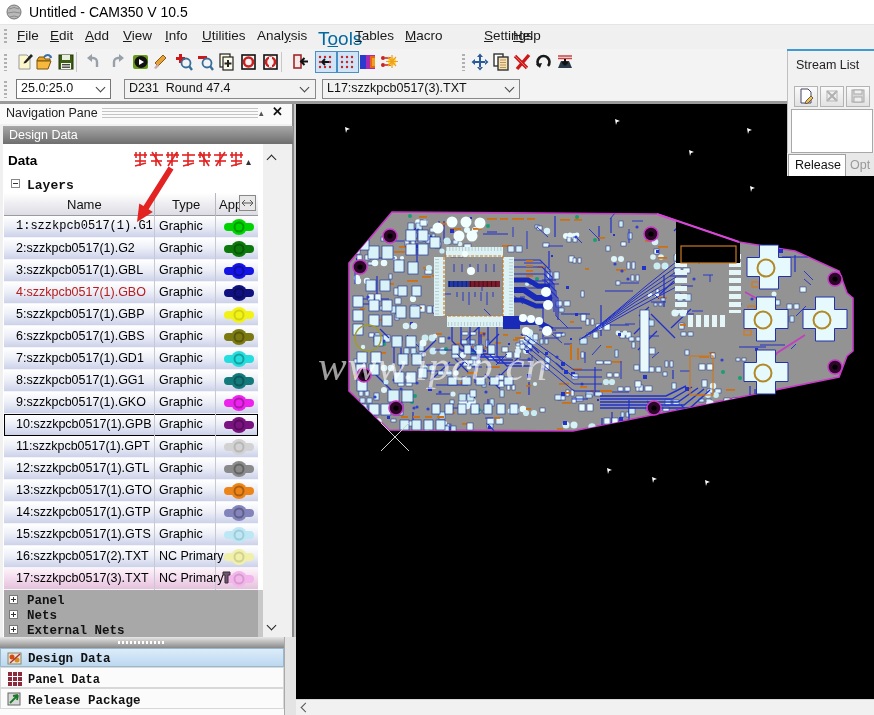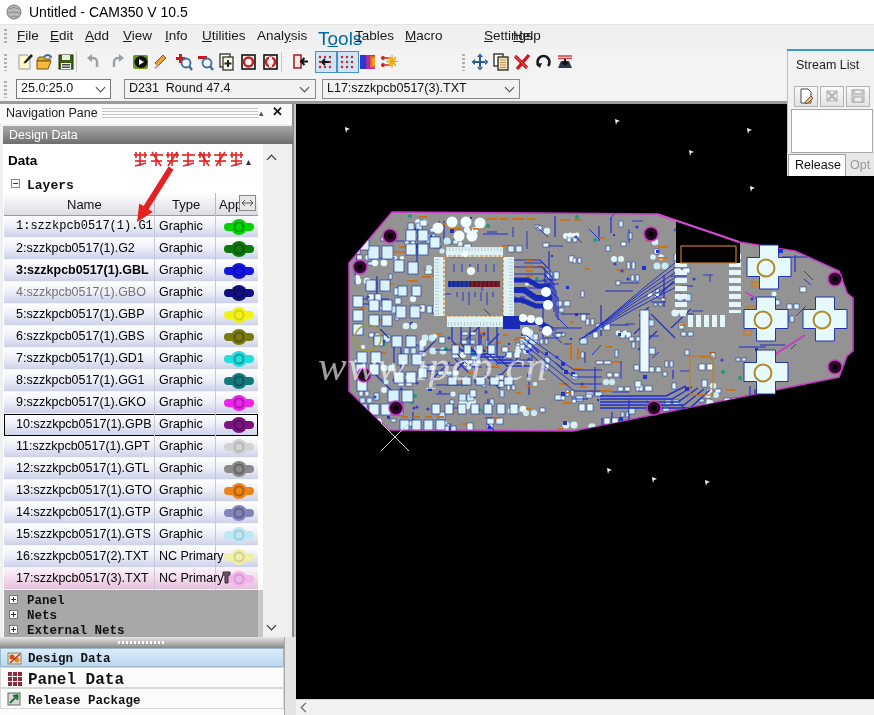--- a/index.html
+++ b/index.html
@@ -217,31 +217,31 @@
 <div style="position:absolute;left:16px;top:241px;white-space:nowrap;font-size:12.5px;color:#000;">2:szzkpcb0517(1).G2</div>
 <div style="position:absolute;left:159px;top:241px;white-space:nowrap;font-size:12.5px;color:#000;">Graphic</div>
 <svg style="position:absolute;left:221px;top:240px" width="36" height="18">
     <rect x="3" y="5" width="30" height="8" rx="4" fill="#0b7a0b"></rect>
     <circle cx="18" cy="9" r="8" fill="#0b7a0b"></circle>
     <circle cx="18" cy="9" r="4.5" fill="none" stroke="rgba(0,0,0,0.28)" stroke-width="2"></circle>
   </svg>
 <div style="position:absolute;left:4px;top:260px;width:254px;height:22px;background:linear-gradient(180deg,#ffffff 0%,#eef0f8 45%,#ccd2ea 100%);border-bottom:1px solid #f4f4f8;"></div>
 <div style="position:absolute;left:154px;top:260px;width:1px;height:22px;background:#c8c8d2;"></div>
 <div style="position:absolute;left:215px;top:260px;width:1px;height:22px;background:#c8c8d2;"></div>
-<div style="position:absolute;left:16px;top:263px;white-space:nowrap;font-size:12.5px;color:#000;font-weight:bold;">3:szzkpcb0517(1).GBL</div>
+<div style="position:absolute;left:16px;top:263px;white-space:nowrap;font-size:12.5px;color:#000;">3:szzkpcb0517(1).GBL</div>
 <div style="position:absolute;left:159px;top:263px;white-space:nowrap;font-size:12.5px;color:#000;">Graphic</div>
 <svg style="position:absolute;left:221px;top:262px" width="36" height="18">
     <rect x="3" y="5" width="30" height="8" rx="4" fill="#1414e6"></rect>
     <circle cx="18" cy="9" r="8" fill="#1414e6"></circle>
     <circle cx="18" cy="9" r="4.5" fill="none" stroke="rgba(0,0,0,0.28)" stroke-width="2"></circle>
   </svg>
 <div style="position:absolute;left:4px;top:282px;width:254px;height:22px;background:linear-gradient(180deg,#ffffff 0%,#eef0f8 45%,#ccd2ea 100%);border-bottom:1px solid #f4f4f8;"></div>
 <div style="position:absolute;left:154px;top:282px;width:1px;height:22px;background:#c8c8d2;"></div>
 <div style="position:absolute;left:215px;top:282px;width:1px;height:22px;background:#c8c8d2;"></div>
-<div style="position:absolute;left:16px;top:285px;white-space:nowrap;font-size:12.5px;color:#737373;">4:szzkpcb0517(1).GBO</div>
+<div style="position:absolute;left:16px;top:285px;white-space:nowrap;font-size:12.5px;color:#b91c1c;">4:szzkpcb0517(1).GBO</div>
 <div style="position:absolute;left:159px;top:285px;white-space:nowrap;font-size:12.5px;color:#000;">Graphic</div>
 <svg style="position:absolute;left:221px;top:284px" width="36" height="18">
     <rect x="3" y="5" width="30" height="8" rx="4" fill="#101080"></rect>
     <circle cx="18" cy="9" r="8" fill="#101080"></circle>
     <circle cx="18" cy="9" r="4.5" fill="none" stroke="rgba(0,0,0,0.28)" stroke-width="2"></circle>
   </svg>
 <div style="position:absolute;left:4px;top:304px;width:254px;height:22px;background:linear-gradient(180deg,#ffffff 0%,#eef0f8 45%,#ccd2ea 100%);border-bottom:1px solid #f4f4f8;"></div>
 <div style="position:absolute;left:154px;top:304px;width:1px;height:22px;background:#c8c8d2;"></div>
 <div style="position:absolute;left:215px;top:304px;width:1px;height:22px;background:#c8c8d2;"></div>
 <div style="position:absolute;left:16px;top:307px;white-space:nowrap;font-size:12.5px;color:#000;">5:szzkpcb0517(1).GBP</div>
@@ -457,21 +457,21 @@
       <rect x="6" y="2" width="4" height="4"></rect>
       <rect x="11" y="2" width="4" height="4"></rect>
       <rect x="1" y="7" width="4" height="4"></rect>
       <rect x="6" y="7" width="4" height="4"></rect>
       <rect x="11" y="7" width="4" height="4"></rect>
       <rect x="1" y="12" width="4" height="4"></rect>
       <rect x="6" y="12" width="4" height="4"></rect>
       <rect x="11" y="12" width="4" height="4"></rect>
     </g>
   </svg>
-<div style="position:absolute;left:28px;top:671px;white-space:nowrap;"><span class="mono" style="font-size:16px">Panel Data</span></div>
+<div style="position:absolute;left:28px;top:671px;white-space:nowrap;"><span class="mono" style="font-size:12px">Panel Data</span></div>
 <div style="position:absolute;left:0px;top:688px;width:284px;height:21px;background:#fbfbfb;border:1px solid #d8d8d8;"></div>
 <svg style="position:absolute;left:7px;top:691px" width="16" height="16">
     <rect x="1" y="2" width="12" height="12" fill="#d8d8d8" stroke="#666"></rect>
     <path d="M3 12 l8-8 M11 4 l-1 5 M11 4 l-5 1" stroke="#1a7a2a" stroke-width="1.8" fill="none"></path>
   </svg>
 <div style="position:absolute;left:28px;top:692px;white-space:nowrap;"><span class="mono" style="font-size:12.5px">Release Package</span></div>
 <div style="position:absolute;left:0px;top:709px;width:284px;height:6px;background:#fbfbfb;"></div>
 <svg style="position:absolute;left:296px;top:104px" width="578" height="611" viewBox="296 104 578 611">
     <defs>
       <clipPath id="bd">

